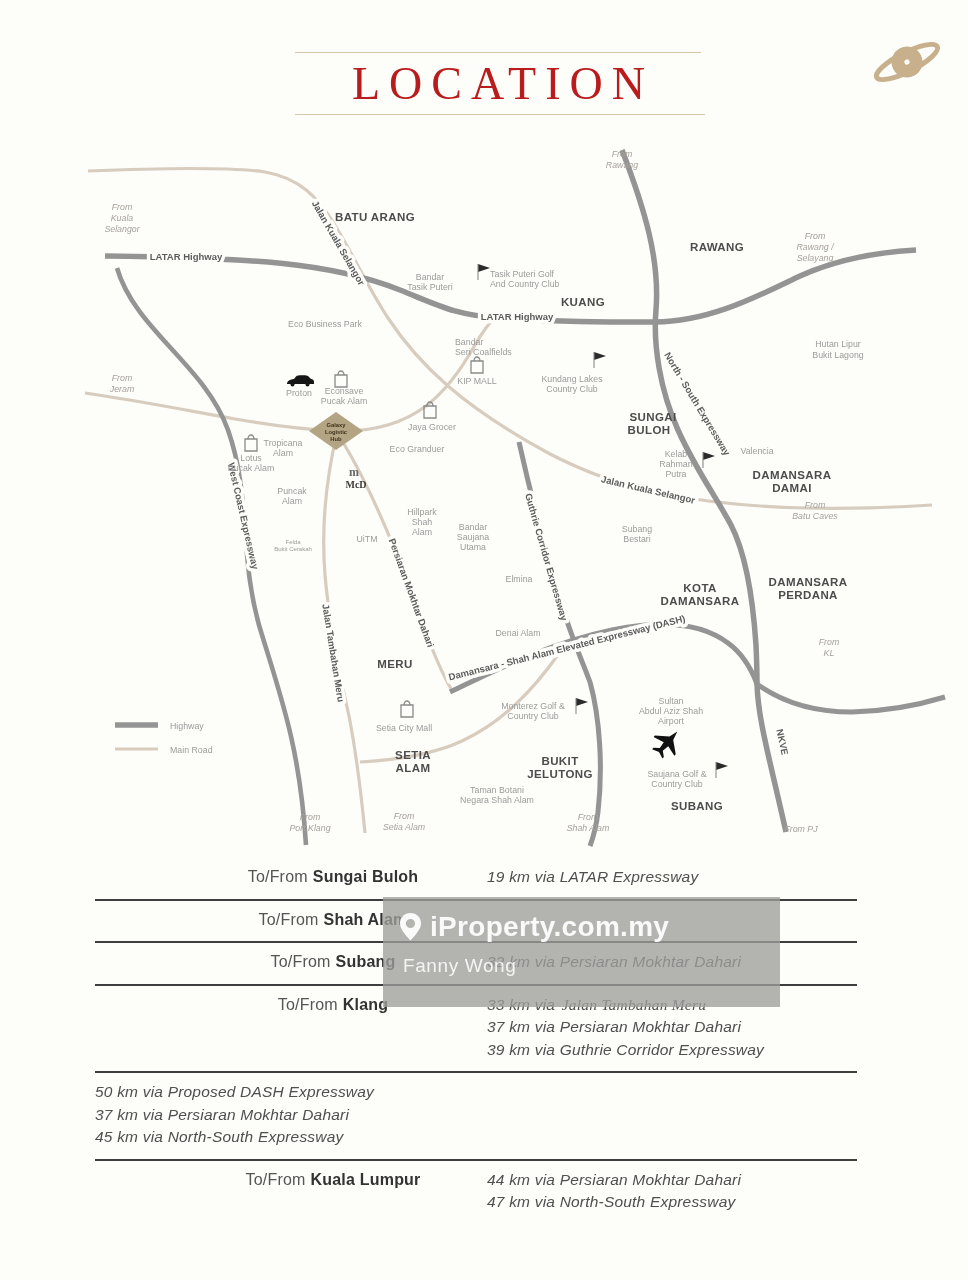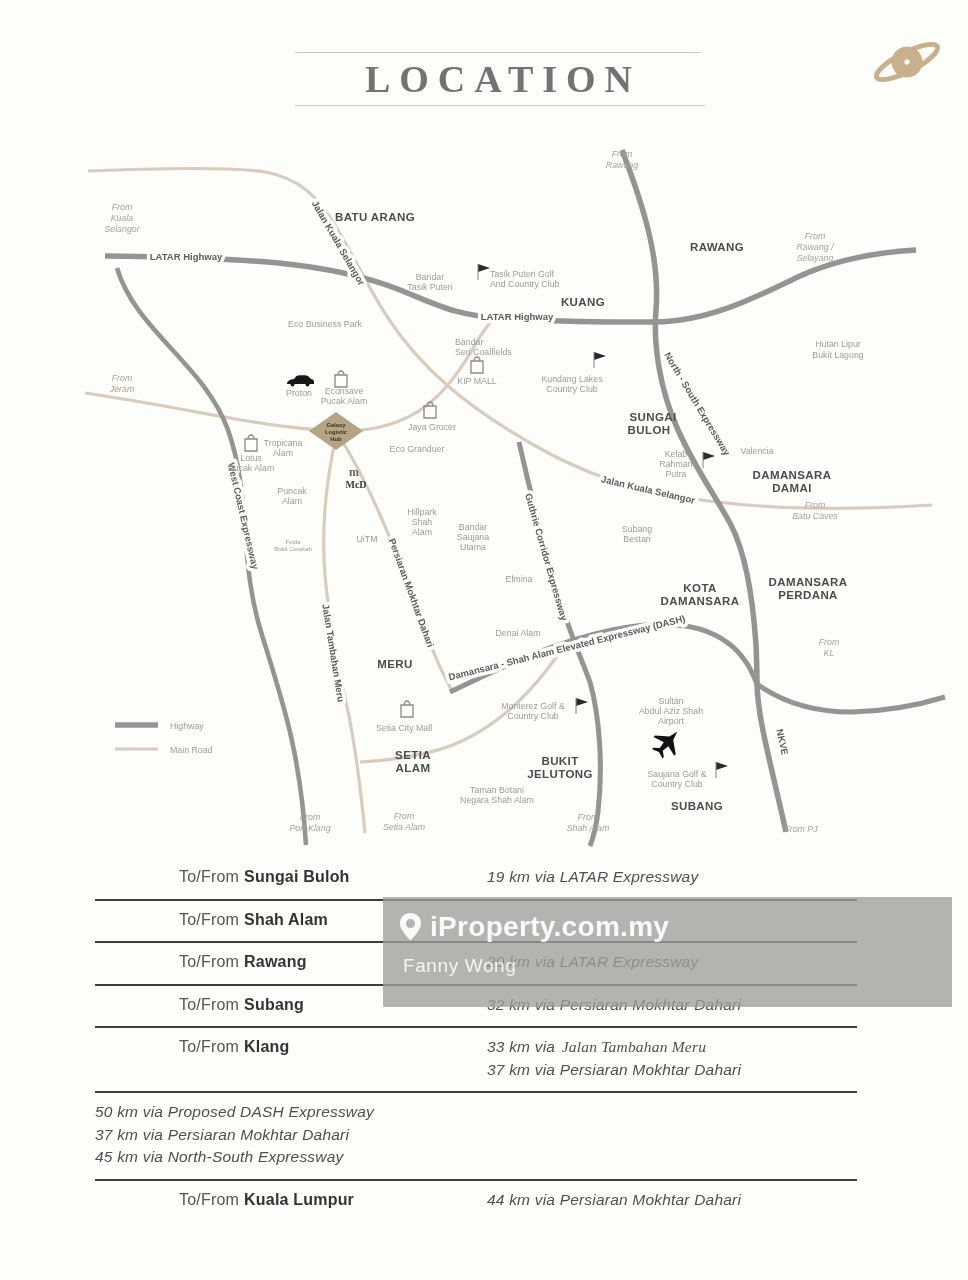--- a/index.html
+++ b/index.html
@@ -9,22 +9,22 @@
     font-family:"Liberation Sans",sans-serif;
     overflow:hidden;
   }
   
   .title-wrap{position:absolute;left:295px;top:52px;width:410px;text-align:center;}
   .title-rule{height:0;border-top:1.6px solid #d7c7aa;}
   .title-rule.top{width:406px;margin-bottom:6px;}
   .title-rule.bot{width:410px;margin-top:4px;}
   .title-text{
     font-family:"Liberation Serif","DejaVu Serif",serif;
-    font-weight:bold;font-size:38px;letter-spacing:9px;
-    color:#737373;line-height:1.1;padding-left:6px;
+    font-weight:normal;font-size:46px;letter-spacing:9px;
+    color:#b91c1c;line-height:1.1;padding-left:6px;
   }
   .planet{position:absolute;left:869px;top:30px;}
   
   .map-svg{position:absolute;left:0;top:0;}
   .rd-h{stroke:#949494;fill:none;stroke-linejoin:round;}
   .rd-m{stroke:#d7ccbe;fill:none;stroke-width:3.2;stroke-linejoin:round;}
   text{font-family:"Liberation Sans",sans-serif;}
   .pl{font-size:8.8px;fill:#9b9b9b;text-anchor:middle;}
   .pls{font-size:8.8px;fill:#9b9b9b;text-anchor:start;}
   .ar{font-size:11.5px;font-weight:bold;fill:#4c4c4c;text-anchor:middle;letter-spacing:.4px;}
@@ -36,26 +36,26 @@
   .mcdm{font-size:12px;font-weight:bold;font-family:"Liberation Serif",serif;fill:#666;text-anchor:middle;}
   .mcdt{font-size:10px;font-weight:bold;font-family:"Liberation Serif",serif;fill:#3a3a3a;text-anchor:middle;}
   .bag{stroke:#8a8a8a;stroke-width:1.3;fill:none;}
   .flagf{fill:#2b2b2b;}
   .flagp{stroke:#8a8a8a;stroke-width:1.1;}
   
   .dist-table{position:absolute;left:95px;top:858px;width:762px;color:#4c4c4c;}
   .trow{display:flex;padding:8px 0 10px 0;border-bottom:2px solid #3e3e3e;}
   .trow.last{border-bottom:none;}
   .tlabel{width:392px;box-sizing:border-box;padding-left:84px;font-size:16px;
-          letter-spacing:.2px;color:#555;line-height:22.5px;}
+          letter-spacing:.2px;color:#555;line-height:22.5px;text-align:center;}
   .tlabel .dest{font-weight:bold;color:#333;margin-left:5px;}
   .troutes{flex:1;font-size:15.5px;color:#4f4f4f;line-height:22.5px;letter-spacing:.2px;font-style:italic;}
   .route .serif{font-family:"Liberation Serif","DejaVu Serif",serif;margin-left:2px;}
   
-  .wm{position:absolute;left:383px;top:897px;width:569px;height:110px;
+  .wm{position:absolute;left:383px;top:897px;width:397px;height:110px;
       background:rgba(158,158,155,.78);}
   .wm-brandrow{position:absolute;left:15px;top:14px;display:flex;align-items:center;gap:7px;}
   .wm-brand{font-size:28px;font-weight:bold;color:rgba(255,255,255,.93);letter-spacing:.3px;}
   .wm-agent{position:absolute;left:20px;top:58px;font-size:19px;color:rgba(255,255,255,.85);
             letter-spacing:.6px;}
 </style>
 </head>
 <body>
 
 <div class="title-wrap">
@@ -277,54 +277,50 @@
     <div class="tlabel"><span class="pfx">To/From</span><span class="dest">Sungai Buloh</span></div>
     <div class="troutes">
       <div class="route"><span>19 km via LATAR Expressway</span></div>
     </div>
   </div>
 
   <div class="trow">
     <div class="tlabel"><span class="pfx">To/From</span><span class="dest">Shah Alam</span></div>
   </div>
 
-  <div class="trow">
-    <div class="tlabel"><span class="pfx">To/From</span><span class="dest">Rawang</span></div>
-    <div class="troutes">
-      <div class="route"><span>20 km via LATAR Expressway</span></div>
-    </div>
-  </div>
 
   <div class="trow">
     <div class="tlabel"><span class="pfx">To/From</span><span class="dest">Subang</span></div>
     <div class="troutes">
       <div class="route"><span>32 km via Persiaran Mokhtar Dahari</span></div>
     </div>
   </div>
 
   <div class="trow">
     <div class="tlabel"><span class="pfx">To/From</span><span class="dest">Klang</span></div>
     <div class="troutes">
       <div class="route"><span>33 km via </span><span class="serif">Jalan Tambahan Meru</span></div>
       <div class="route"><span>37 km via Persiaran Mokhtar Dahari</span></div>
+      <div class="route"><span>39 km via Guthrie Corridor Expressway</span></div>
     </div>
   </div>
 
   <div class="trow">
     <div class="troutes">
       <div class="route"><span>50 km via Proposed DASH Expressway</span></div>
       <div class="route"><span>37 km via Persiaran Mokhtar Dahari</span></div>
       <div class="route"><span>45 km via North-South Expressway</span></div>
     </div>
   </div>
 
   <div class="trow last">
     <div class="tlabel"><span class="pfx">To/From</span><span class="dest">Kuala Lumpur</span></div>
     <div class="troutes">
       <div class="route"><span>44 km via Persiaran Mokhtar Dahari</span></div>
+      <div class="route"><span>47 km via North-South Expressway</span></div>
     </div>
   </div>
 
 </div>
 
 <div class="wm">
   <div class="wm-brandrow">
     <svg width="25" height="31" viewBox="0 0 24 30">
       <path fill="rgba(255,255,255,.93)" fill-rule="evenodd" d="M12 1 C6 1 1.8 5.4 1.8 11.2 C1.8 16 6.8 22.4 12 27.5 C17.2 22.4 22.2 16 22.2 11.2 C22.2 5.4 18 1 12 1 Z M12 15.6 A4.4 4.4 0 1 1 12 6.8 A4.4 4.4 0 0 1 12 15.6 Z"></path>
     </svg>

